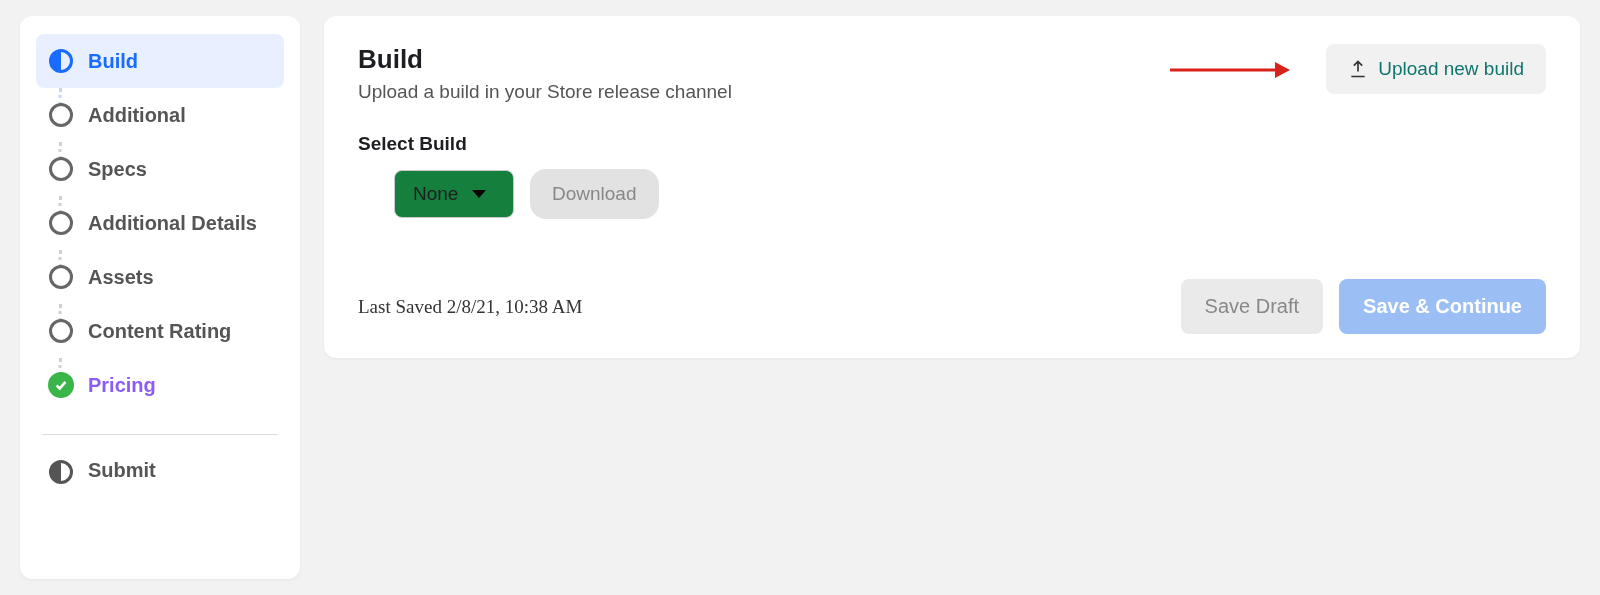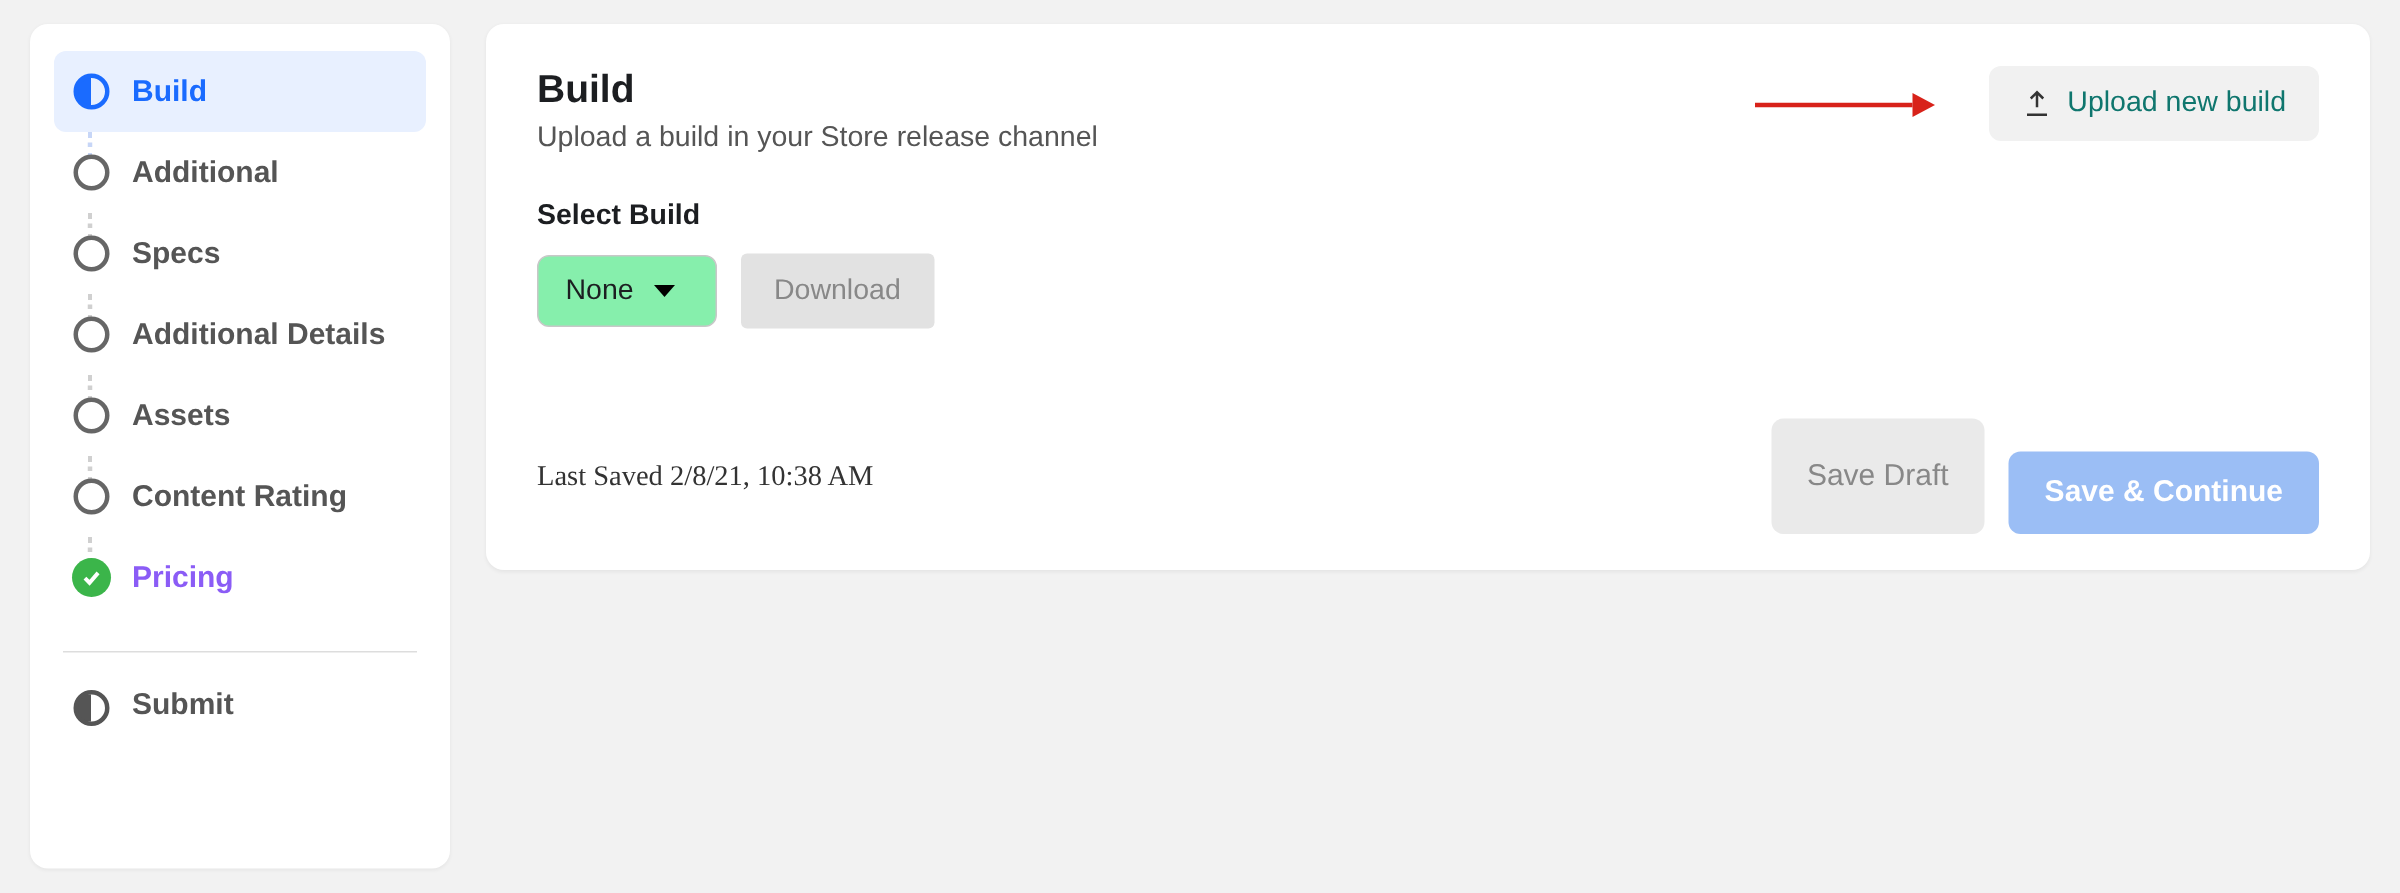--- a/index.html
+++ b/index.html
@@ -133,33 +133,34 @@
   .select-row { display: flex; gap: 16px; margin-top: 14px; align-items: center; }
   .dropdown {
     border: 1px solid #c8c8c8;
     border-radius: 8px;
     padding: 12px 18px;
     font-size: 19px;
     display: flex;
     align-items: center;
     gap: 14px;
     cursor: pointer;
-    background: #86efac;
+    background: #15803d;
     min-width: 120px;
+    margin-left: 36px;
   }
   .dropdown .caret {
     width: 0; height: 0;
     border-left: 7px solid transparent;
     border-right: 7px solid transparent;
     border-top: 8px solid #000;
   }
   .download-btn {
     background: #e2e2e2;
     border: none;
-    border-radius: 4px;
+    border-radius: 16px;
     padding: 14px 22px;
     font-size: 19px;
     color: #888;
     cursor: not-allowed;
   }
 
   .footer-row {
     display: flex;
     justify-content: space-between;
     align-items: center;
@@ -179,21 +180,20 @@
   }
   .save-continue {
     background: #9bbef5;
     border: none;
     border-radius: 8px;
     padding: 16px 24px;
     font-size: 20px;
     font-weight: 700;
     color: #fff;
     cursor: not-allowed;
-    margin-top: 22px;
   }
 
   
   .arrow {
     position: absolute;
     right: 290px;
     top: 42px;
     pointer-events: none;
   }
 </style>

